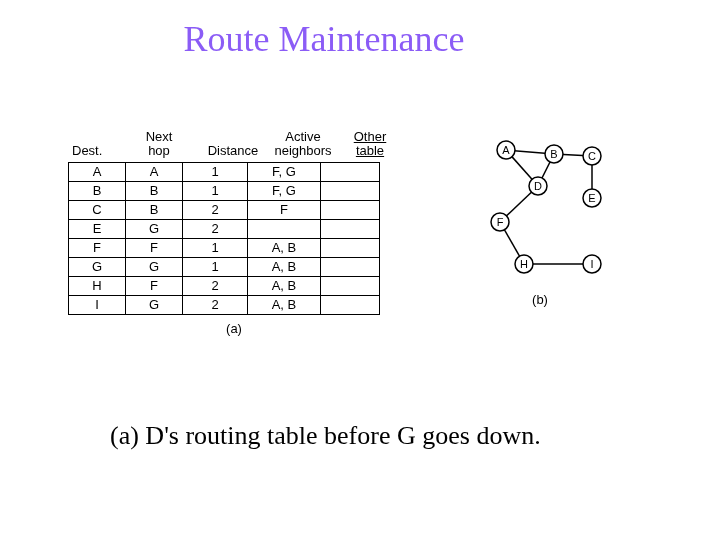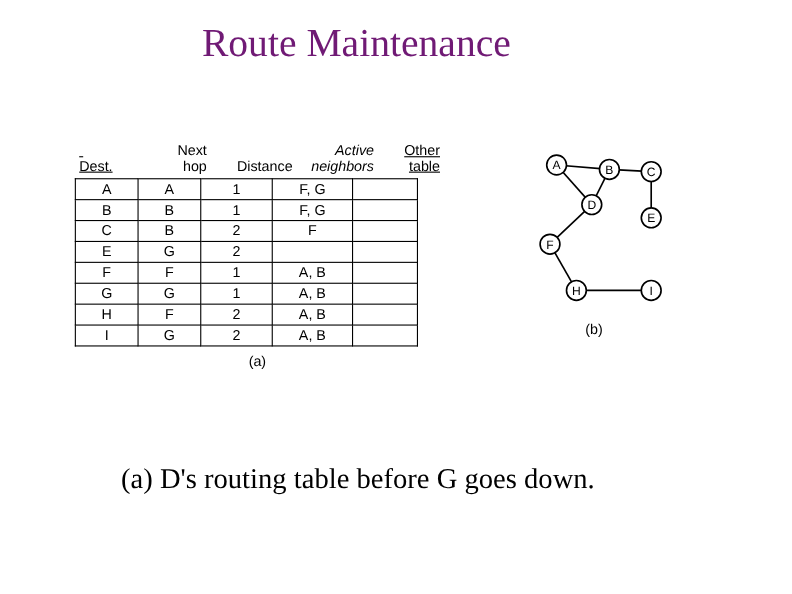--- a/index.html
+++ b/index.html
@@ -16,21 +16,21 @@
     width: 720px;
     height: 540px;
   }
   .title {
     position: absolute;
     top: 18px;
     left: 0;
     width: 648px;
     text-align: center;
     font-size: 36px;
-    color: #701a75;
+    color: #8b5cf6;
     font-weight: 400;
   }
   .figure-area {
     position: absolute;
     top: 130px;
     left: 68px;
     width: 600px;
   }
   .fig-row {
     display: flex;
@@ -38,28 +38,28 @@
   }
   
   .rt-wrap {
     font-family: Arial, Helvetica, sans-serif;
     font-size: 13px;
   }
   .rt-headers {
     display: flex;
   }
   .rt-hcell {
-    text-align: right;
+    text-align: center;
     line-height: 1.1;
     padding-bottom: 3px;
   }
-  .w-dest { width: 58px; text-align: left; padding-left: 4px; text-decoration: underline;}
+  .w-dest { width: 58px; text-align: left; padding-left: 4px;}
   .w-hop  { width: 58px; }
   .w-dist { width: 66px; margin-left: 12px; }
-  .w-nbr  { width: 74px; font-style: italic; }
+  .w-nbr  { width: 74px; }
   .w-other{ width: 60px; text-decoration: underline; }
   table.rt {
     border-collapse: collapse;
   }
   table.rt td {
     border: 1px solid #000;
     height: 18px;
     text-align: center;
     font-size: 13px;
     padding: 0;

